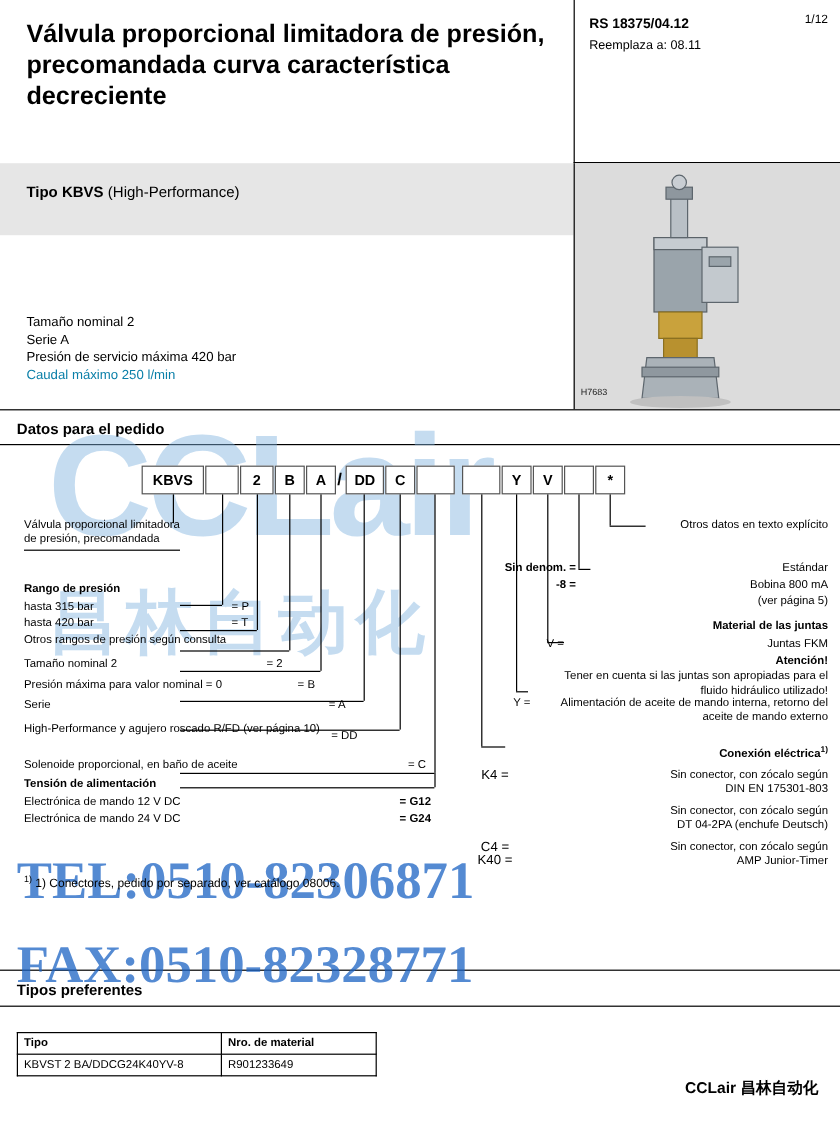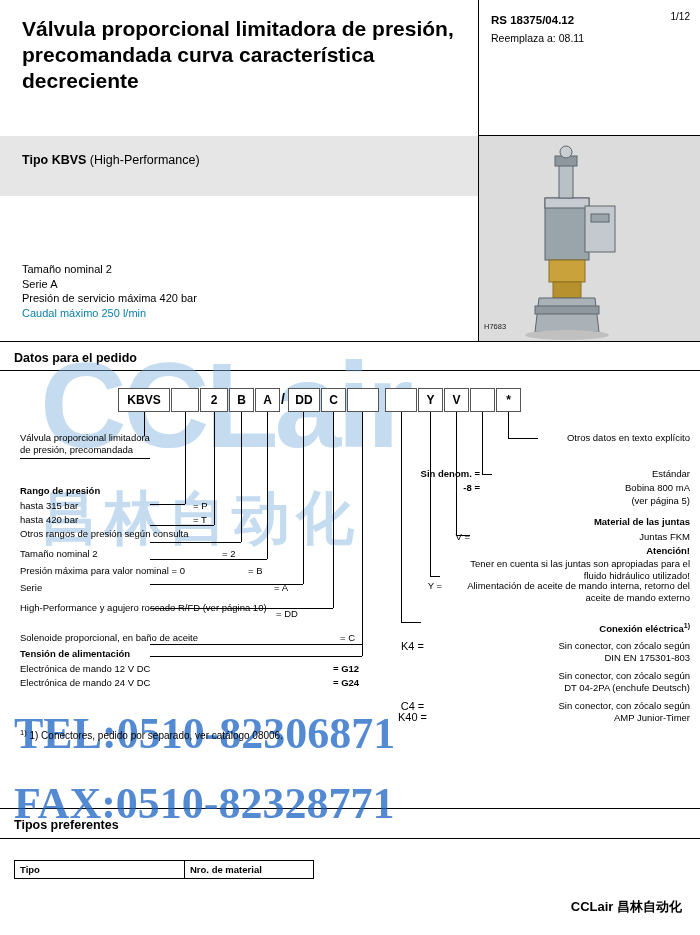--- a/index.html
+++ b/index.html
@@ -295,16 +295,20 @@
 <div class="rule-full" style="top:838px;"></div>
 
 <table class="pref">
   <thead>
     <tr>
       <th class="c1">Tipo</th>
       <th>Nro. de material</th>
     </tr>
   </thead>
   <tbody>
+    <tr>
+      <td class="c1">KBVST 2 BA/DDCG24K40YV-8</td>
+      <td>R901233649</td>
+    </tr>
   </tbody>
 </table>
 
 <div class="brand">CCLair 昌林自动化</div>
 
 </body></html>

